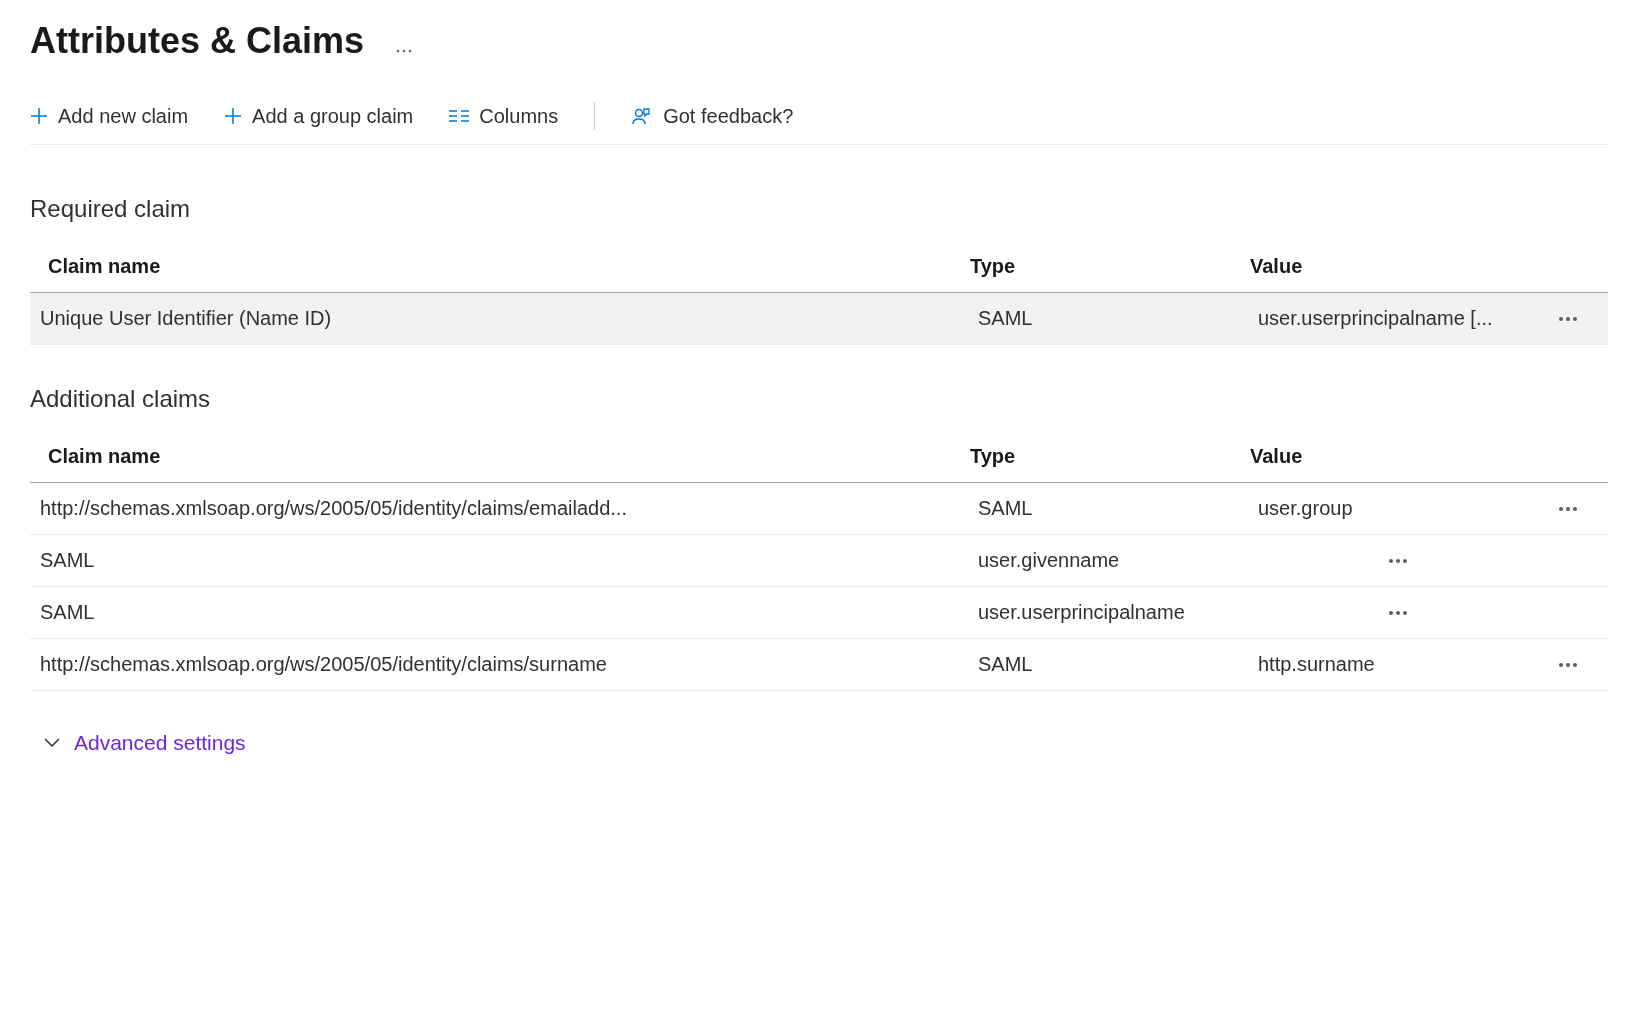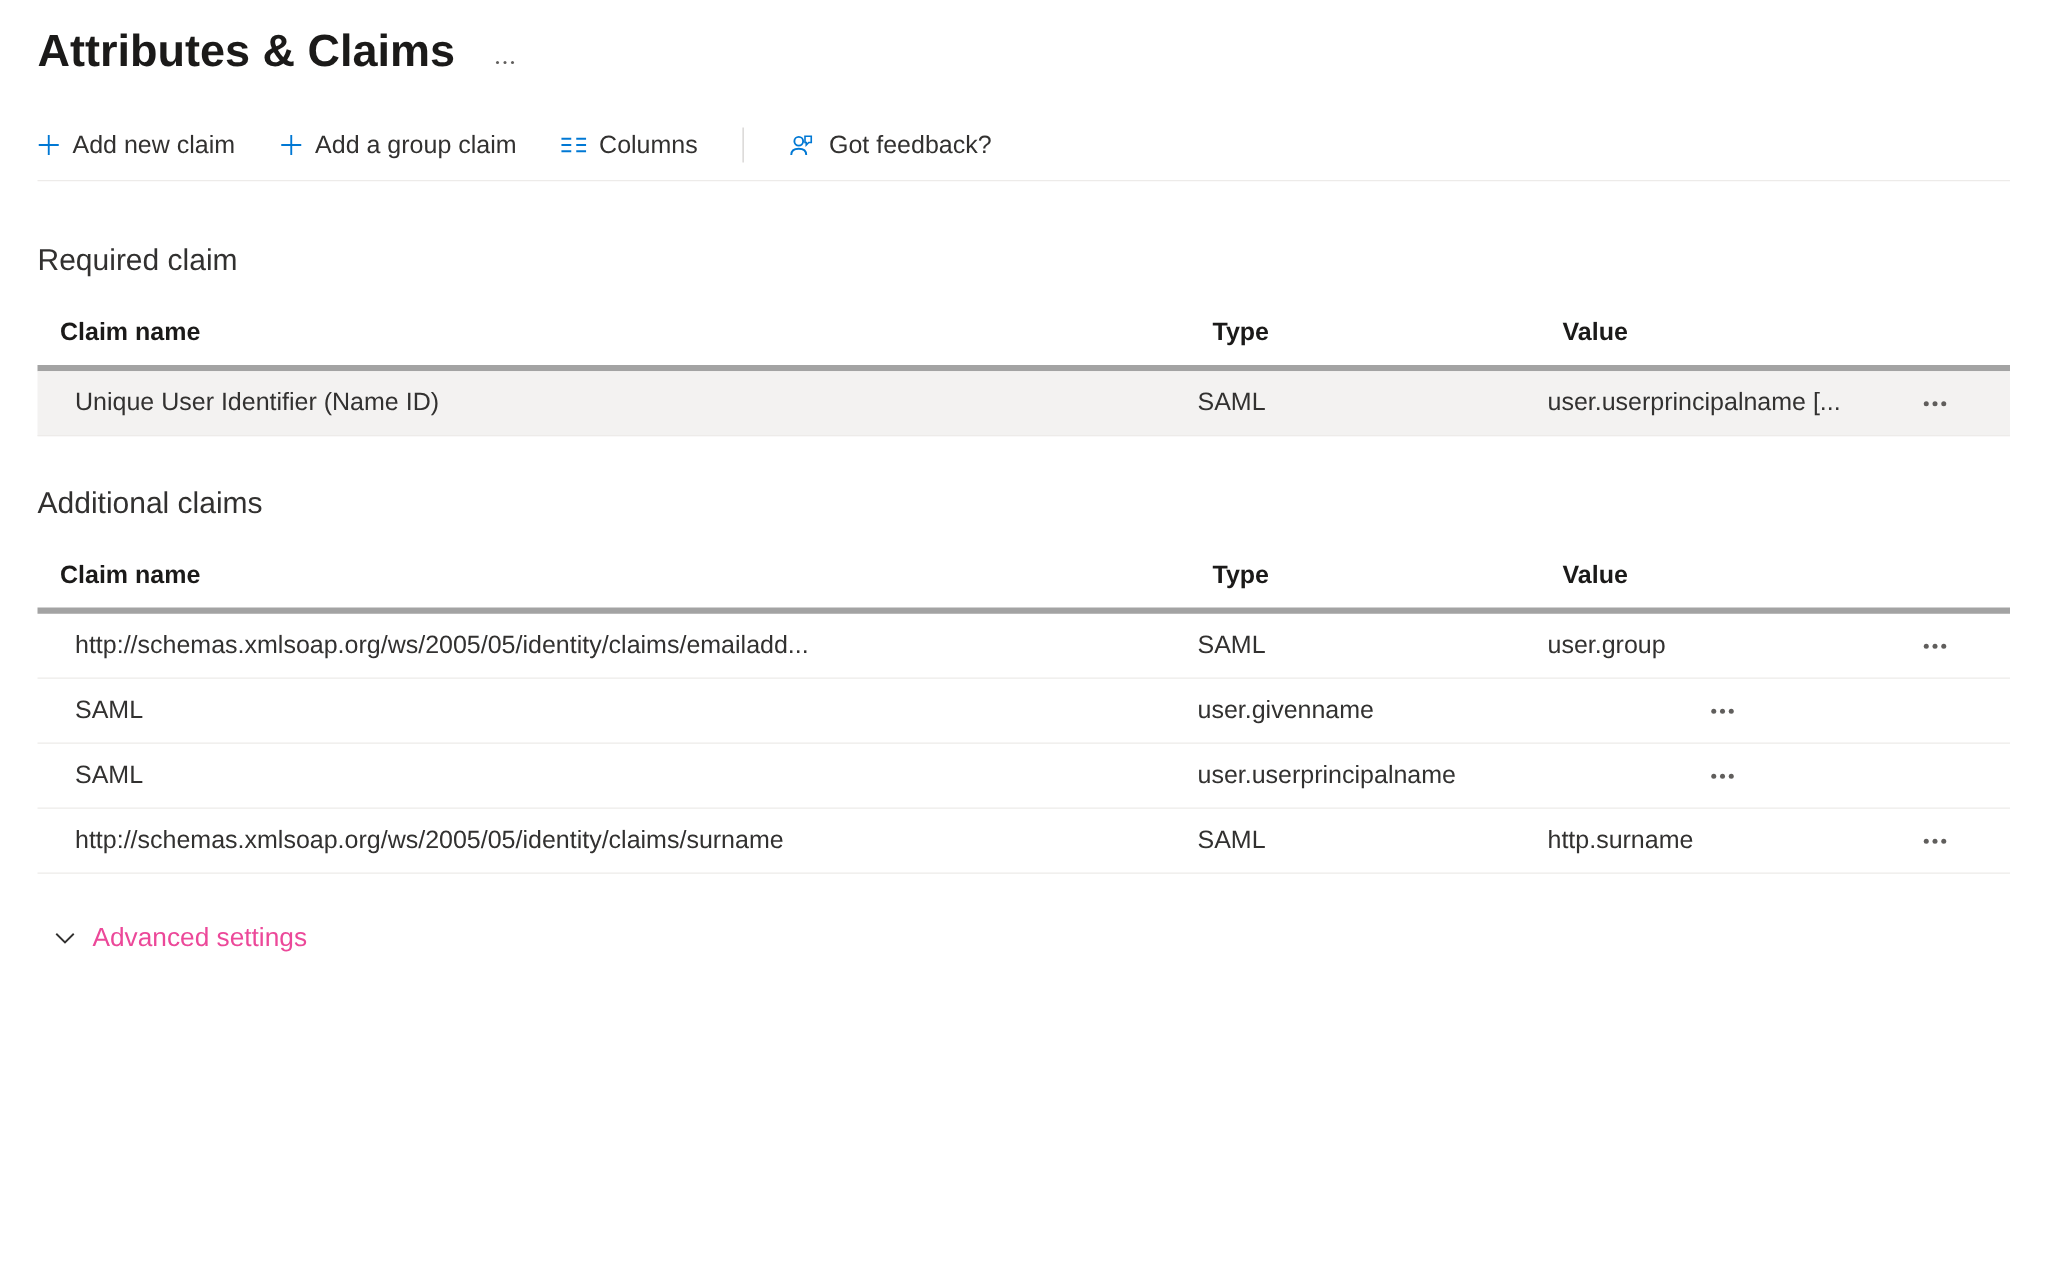--- a/index.html
+++ b/index.html
@@ -64,31 +64,31 @@
       margin-bottom: 18px;
     }
     .table {
       width: 100%;
       margin-bottom: 40px;
     }
     .table-header {
       display: grid;
       grid-template-columns: 1fr 280px 280px 60px;
       padding: 14px 18px;
-      border-bottom: 5px solid #a3a3a3;
+      border-bottom: 1px solid #a3a3a3;
     }
     .table-header .col {
       font-size: 20px;
       font-weight: 600;
       color: #1b1a19;
     }
     .table-row {
       display: grid;
       grid-template-columns: 1fr 280px 280px 60px;
-      padding: 14px 30px;
+      padding: 14px 10px;
       border-bottom: 1px solid #edebe9;
       align-items: center;
     }
     .table-row.highlighted {
       background: #f3f2f1;
     }
     .table-row .cell {
       font-size: 20px;
       color: #323130;
       white-space: nowrap;
@@ -104,21 +104,21 @@
     }
     .row-more svg circle {
       fill: #605e5c;
     }
     .advanced-settings {
       display: flex;
       align-items: center;
       gap: 14px;
       cursor: pointer;
       font-size: 21px;
-      color: #ec4899;
+      color: #6d28d9;
       margin-top: 30px;
       padding-left: 14px;
     }
     .chevron {
       display: flex;
       align-items: center;
     }
   </style>
 </head>
 <body>

